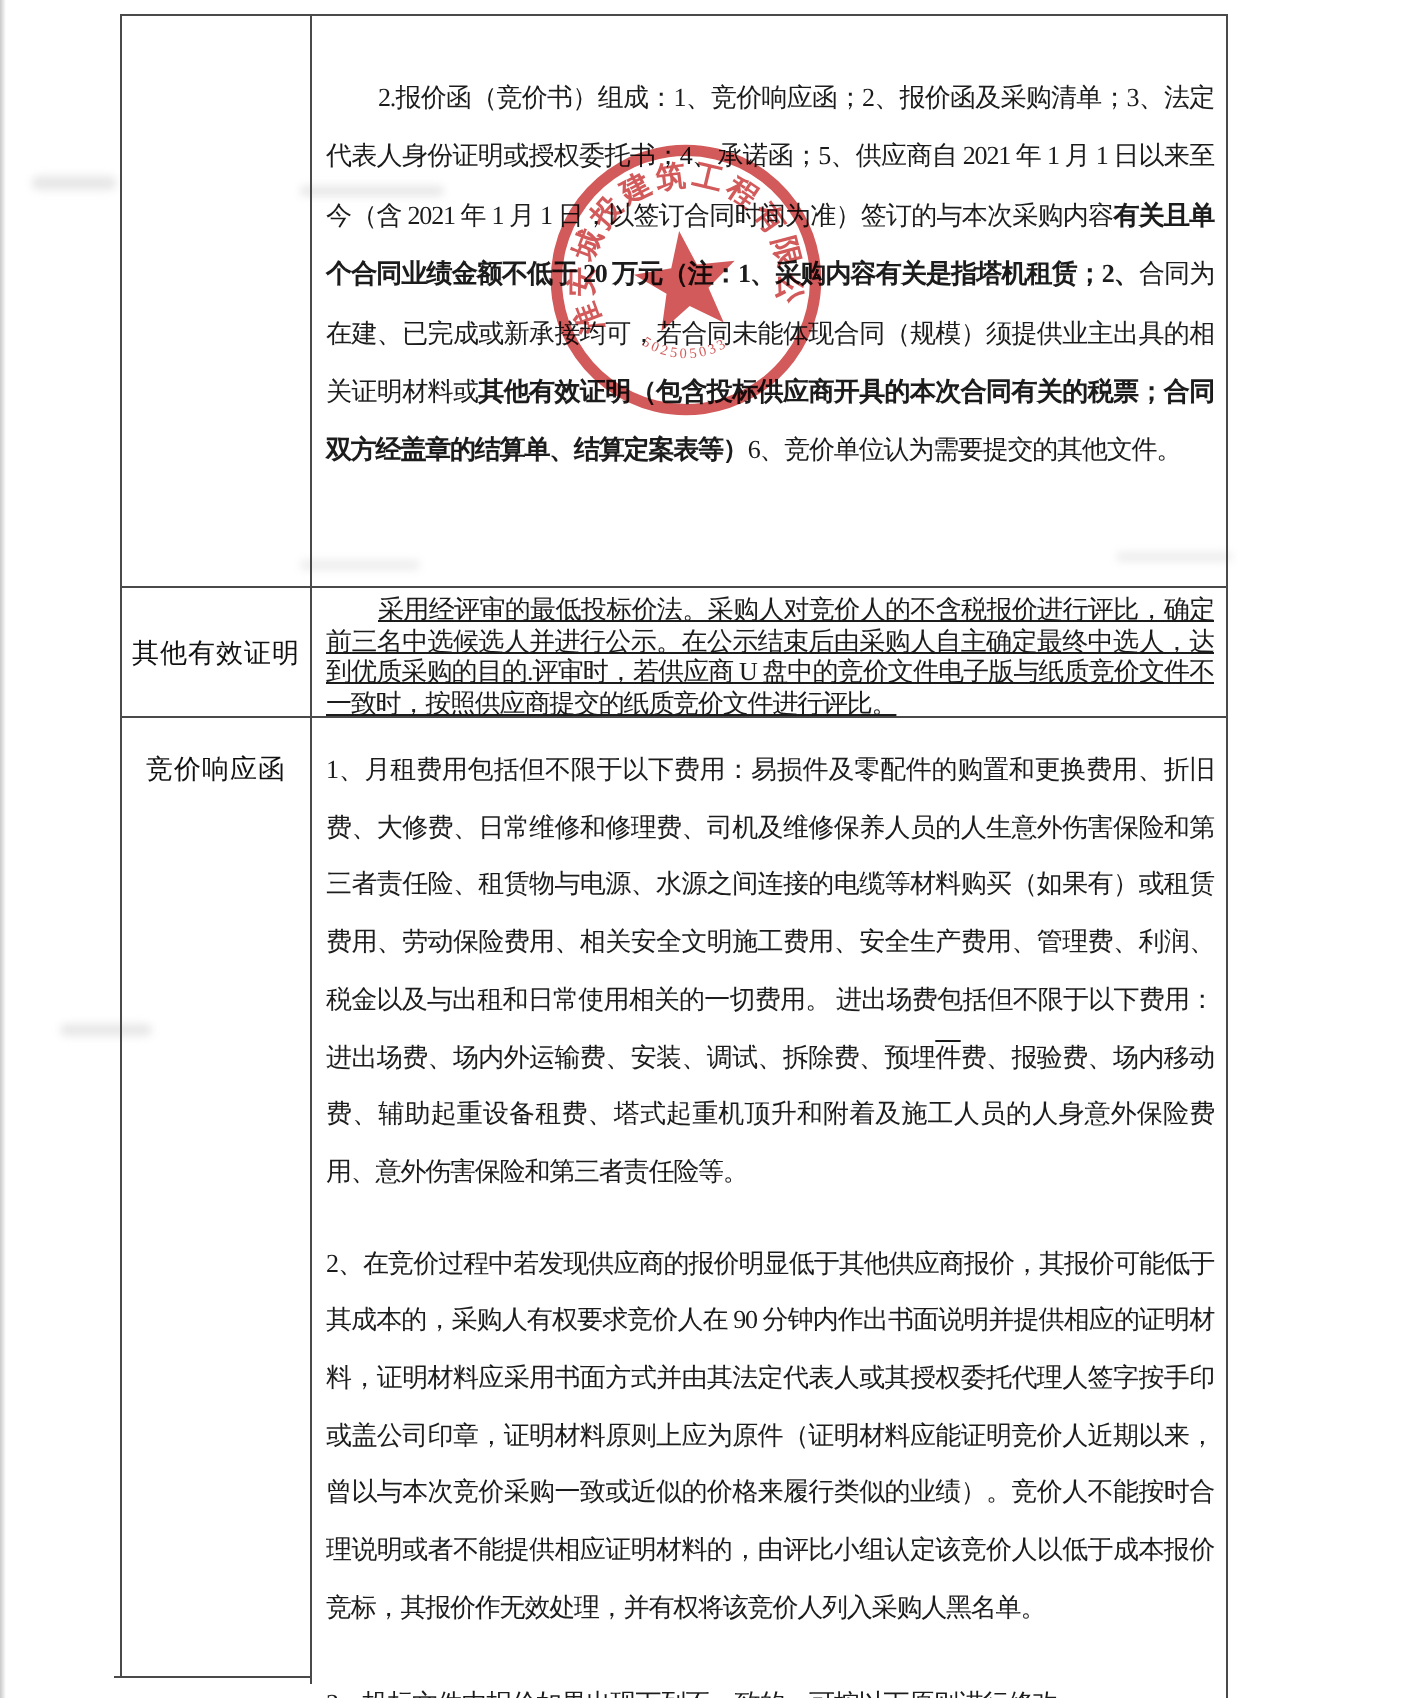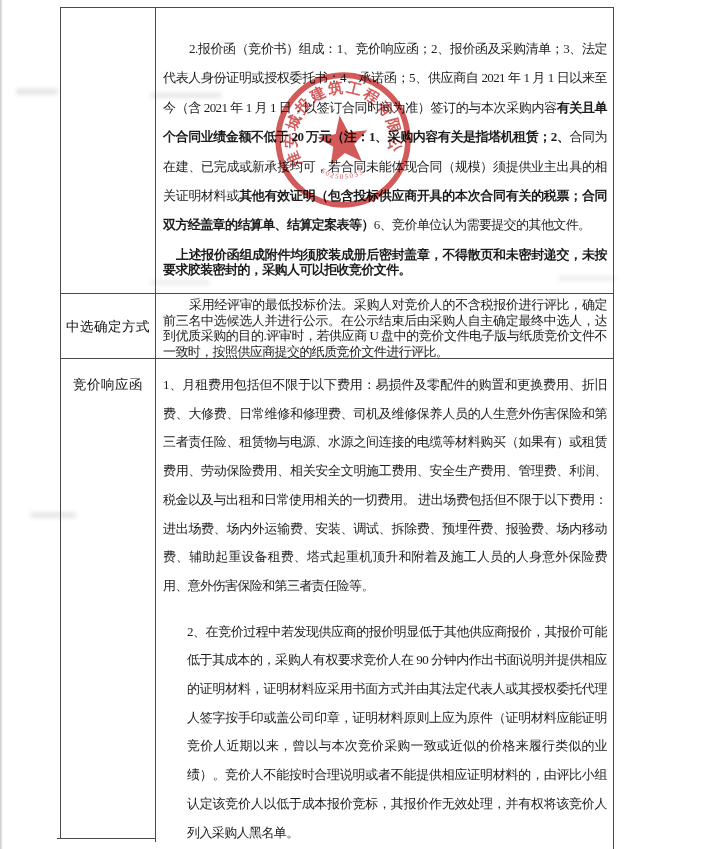--- a/index.html
+++ b/index.html
@@ -58,32 +58,31 @@
   <div class="hline" style="left:60px;top:7px;width:554px;"></div>
   <div class="hline" style="left:60px;top:293px;width:554px;"></div>
   <div class="hline" style="left:60px;top:358px;width:554px;"></div>
   <div class="hline" style="left:57px;top:838px;width:98px;"></div>
   <div class="vline" style="left:60px;top:7px;height:831px;"></div>
   <div class="vline" style="left:155px;top:7px;height:835px;"></div>
   <div class="vline" style="left:613px;top:7px;height:842px;"></div>
 
   <div class="content" style="top:16px;">
     <p class="para lh-wide ind2"><span>2.报价函（竞价书）组成：1、竞价响应函；2、报价函及采购清单；3、法定代表人身份证明或授权委托书；4、承诺函；5、供应商自 2021 年 1 月 1 日以来至今（含  2021 年 1 月 1 日，以签订合同时间为准）签订的与本次采购内容</span><span class="b">有关且单个合同业绩金额不低于 20 万元（注：1、采购内容有关是指塔机租赁；2、</span><span>合同为在建、已完成或新承接均可，若合同未能体现合同（规模）须提供业主出具的相关证明材料或</span><span class="b">其他有效证明（包含投标供应商开具的本次合同有关的税票；合同双方经盖章的结算单、结算定案表等）</span><span>6、竞价单位认为需要提交的其他文件。</span></p>
-    <p class="para lh-tight ind1" style="margin-top:7px;"><span class="b">上述报价函组成附件均须胶装成册后密封盖章，不得散页和未密封递交，未按要求胶装密封的，采购人可以拒收竞价文件。</span></p>
   </div>
 
-  <div class="label-cell" style="top:318px;">中选确定方式</div>
-  <div class="content" style="top:297px;">
+  <div class="label-cell" style="top:318px;">其他有效证明</div>
+  <div class="content" style="top:297px;text-decoration:underline;">
     <p class="para lh-tight ind2"><span>采用经评审的最低投标价法。采购人对竞价人的不含税报价进行评比，确定前三名中选候选人并进行公示。在公示结束后由采购人自主确定最终中选人，达到优质采购的目的.评审时，若供应商 U 盘中的竞价文件电子版与纸质竞价文件不一致时，按照供应商提交的纸质竞价文件进行评比。</span></p>
   </div>
 
   <div class="label-cell" style="top:376px;">竞价响应函</div>
   <div class="content" style="top:371px;font-family:Liberation Serif, serif;">
     <p class="para lh-mid"><span>1、月租费用包括但不限于以下费用：易损件及零配件的购置和更换费用、折旧费、大修费、日常维修和修理费、司机及维修保养人员的人生意外伤害保险和第三者责任险、租赁物与电源、水源之间连接的电缆等材料购买（如果有）或租赁费用、劳动保险费用、相关安全文明施工费用、安全生产费用、管理费、利润、税金以及与出租和日常使用相关的一切费用。 进出场费包括但不限于以下费用：进出场费、场内外运输费、安装、调试、拆除费、预埋</span><span class="ol">件</span><span>费、报验费、场内移动费、辅助起重设备租费、塔式起重机顶升和附着及施工人员的人身意外保险费用、意外伤害保险和第三者责任险等。</span></p>
-    <p class="para lh-mid" style="margin-top:17px;margin-left:24px;"><span>2、在竞价过程中若发现供应商的报价明显低于其他供应商报价，其报价可能低于其成本的，采购人有权要求竞价人在 90 分钟内作出书面说明并提供相应的证明材料，证明材料应采用书面方式并由其法定代表人或其授权委托代理人签字按手印或盖公司印章，证明材料原则上应为原件（证明材料应能证明竞价人近期以来，曾以与本次竞价采购一致或近似的价格来履行类似的业绩）。竞价人不能按时合理说明或者不能提供相应证明材料的，由评比小组认定该竞价人以低于成本报价竞标，其报价作无效处理，并有权将该竞价人列入采购人黑名单。</span></p>
+    <p class="para lh-mid" style="margin-top:17px;"><span>2、在竞价过程中若发现供应商的报价明显低于其他供应商报价，其报价可能低于其成本的，采购人有权要求竞价人在 90 分钟内作出书面说明并提供相应的证明材料，证明材料应采用书面方式并由其法定代表人或其授权委托代理人签字按手印或盖公司印章，证明材料原则上应为原件（证明材料应能证明竞价人近期以来，曾以与本次竞价采购一致或近似的价格来履行类似的业绩）。竞价人不能按时合理说明或者不能提供相应证明材料的，由评比小组认定该竞价人以低于成本报价竞标，其报价作无效处理，并有权将该竞价人列入采购人黑名单。</span></p>
     <p class="para lh-mid" style="margin-top:19px;"><span>3、投标文件中报价如果出现下列不一致的，可按以下原则进行修改：</span></p>
   </div>
 </div>
 
 <div class="stamp">
   <svg viewBox="0 0 140 140" xmlns="http://www.w3.org/2000/svg">
     <circle cx="70" cy="70" r="63" fill="none" stroke="#c93535" stroke-width="5.5"></circle>
     <polygon points="70,46 76.3,63.3 94.7,64 80.3,75.3 85.3,93 70,82.8 54.7,93 59.7,75.3 45.3,64 63.7,63.3" fill="#c93535"></polygon>
     <path id="arcTop" d="M 28.3,89.4 A 46,46 0 1 1 111.7,89.4" fill="none"></path>
     <path id="arcBottom" d="M 38.9,91.8 A 38,38 0 0 0 101.1,91.8" fill="none"></path>

